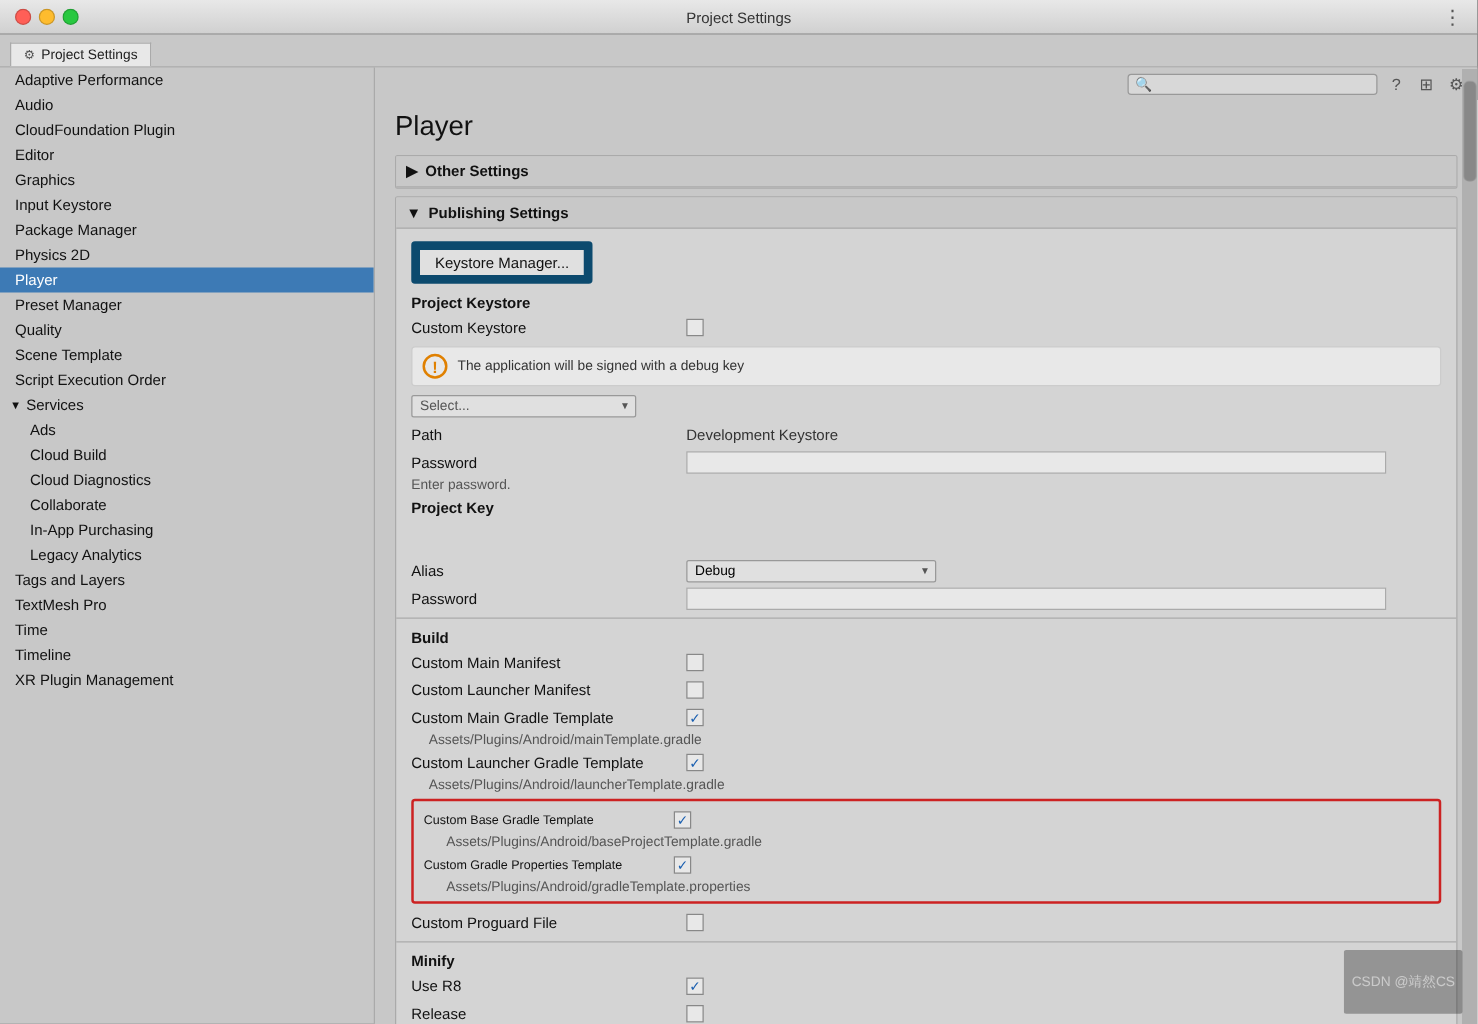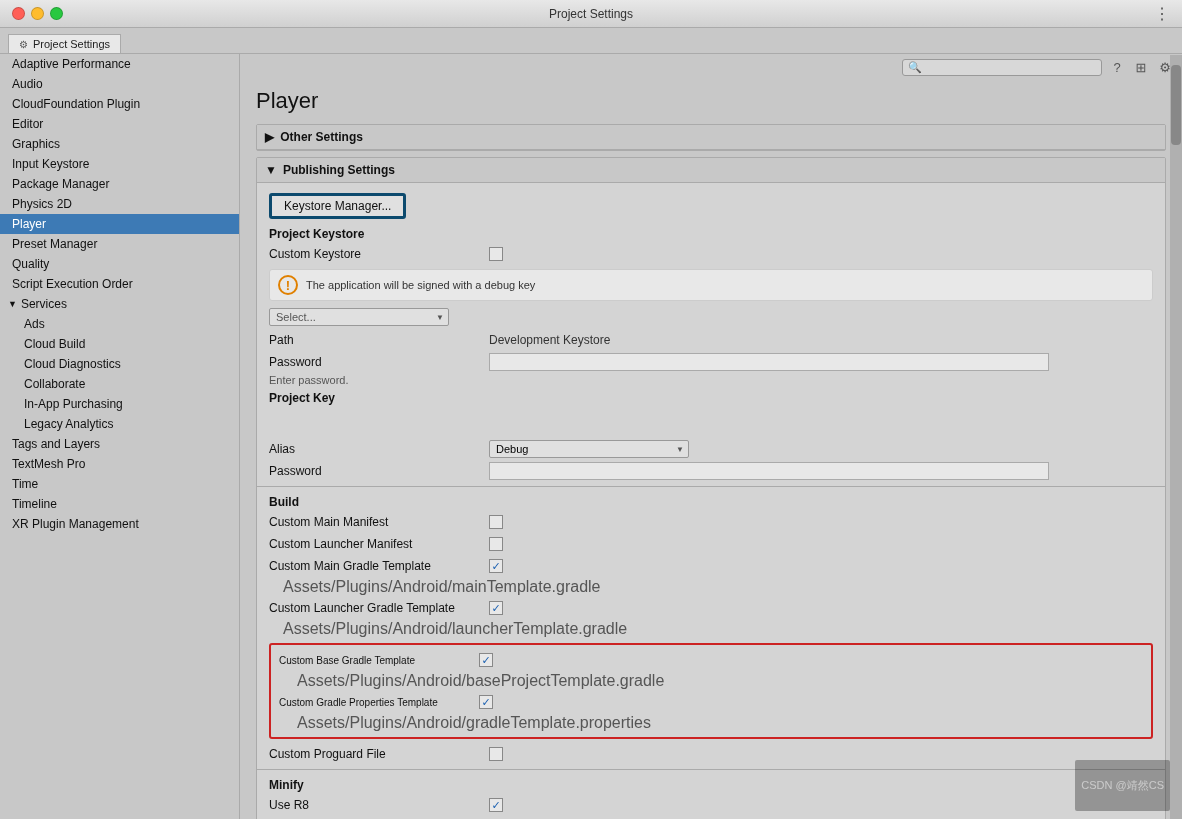--- a/index.html
+++ b/index.html
@@ -75,21 +75,21 @@
 
     
     .main-area {
       display: flex;
       height: calc(819px - 28px - 26px);
       background: #c8c8c8;
     }
 
     
     .sidebar {
-      width: 240px;
+      width: 300px;
       background: #c8c8c8;
       overflow-y: auto;
       border-right: 1px solid #aaa;
       flex-shrink: 0;
     }
     .sidebar-item {
       padding: 3px 8px 3px 12px;
       font-size: 12px;
       color: #111;
       cursor: pointer;
@@ -211,21 +211,21 @@
       color: #111;
     }
     .settings-row .row-value {
       flex: 1;
       display: flex;
       align-items: center;
     }
 
     .btn-keystore {
       background: #e0e0e0;
-      border: 3px solid #0c4a6e;
+      border: 7px solid #0c4a6e;
       padding: 3px 12px;
       font-size: 12px;
       cursor: pointer;
       border-radius: 3px;
       color: #111;
     }
 
     .subsection-title {
       font-size: 12px;
       font-weight: 600;
@@ -286,21 +286,21 @@
       right: 5px;
       top: 50%;
       transform: translateY(-50%);
       font-size: 8px;
       color: #555;
       pointer-events: none;
     }
 
     .path-hint {
       padding: 1px 12px 1px 26px;
-      font-size: 16px;
+      font-size: 11px;
       color: #555;
     }
 
     .input-text {
       background: #e8e8e8;
       border: 1px solid #aaa;
       padding: 2px 4px;
       font-size: 11px;
       width: 100%;
       max-width: 560px;
@@ -446,20 +446,21 @@
     <div class="sidebar-item">Audio</div>
     <div class="sidebar-item">CloudFoundation Plugin</div>
     <div class="sidebar-item">Editor</div>
     <div class="sidebar-item">Graphics</div>
     <div class="sidebar-item">Input Keystore</div>
     <div class="sidebar-item">Package Manager</div>
     <div class="sidebar-item">Physics 2D</div>
     <div class="sidebar-item active">Player</div>
     <div class="sidebar-item">Preset Manager</div>
     <div class="sidebar-item">Quality</div>
+    <div class="sidebar-item">Scene Template</div>
     <div class="sidebar-item">Script Execution Order</div>
     <div class="sidebar-group-header">
       <span class="triangle">▼</span>
       <span>Services</span>
     </div>
     <div class="sidebar-item indent1">Ads</div>
     <div class="sidebar-item indent1">Cloud Build</div>
     <div class="sidebar-item indent1">Cloud Diagnostics</div>
     <div class="sidebar-item indent1">Collaborate</div>
     <div class="sidebar-item indent1">In-App Purchasing</div>

